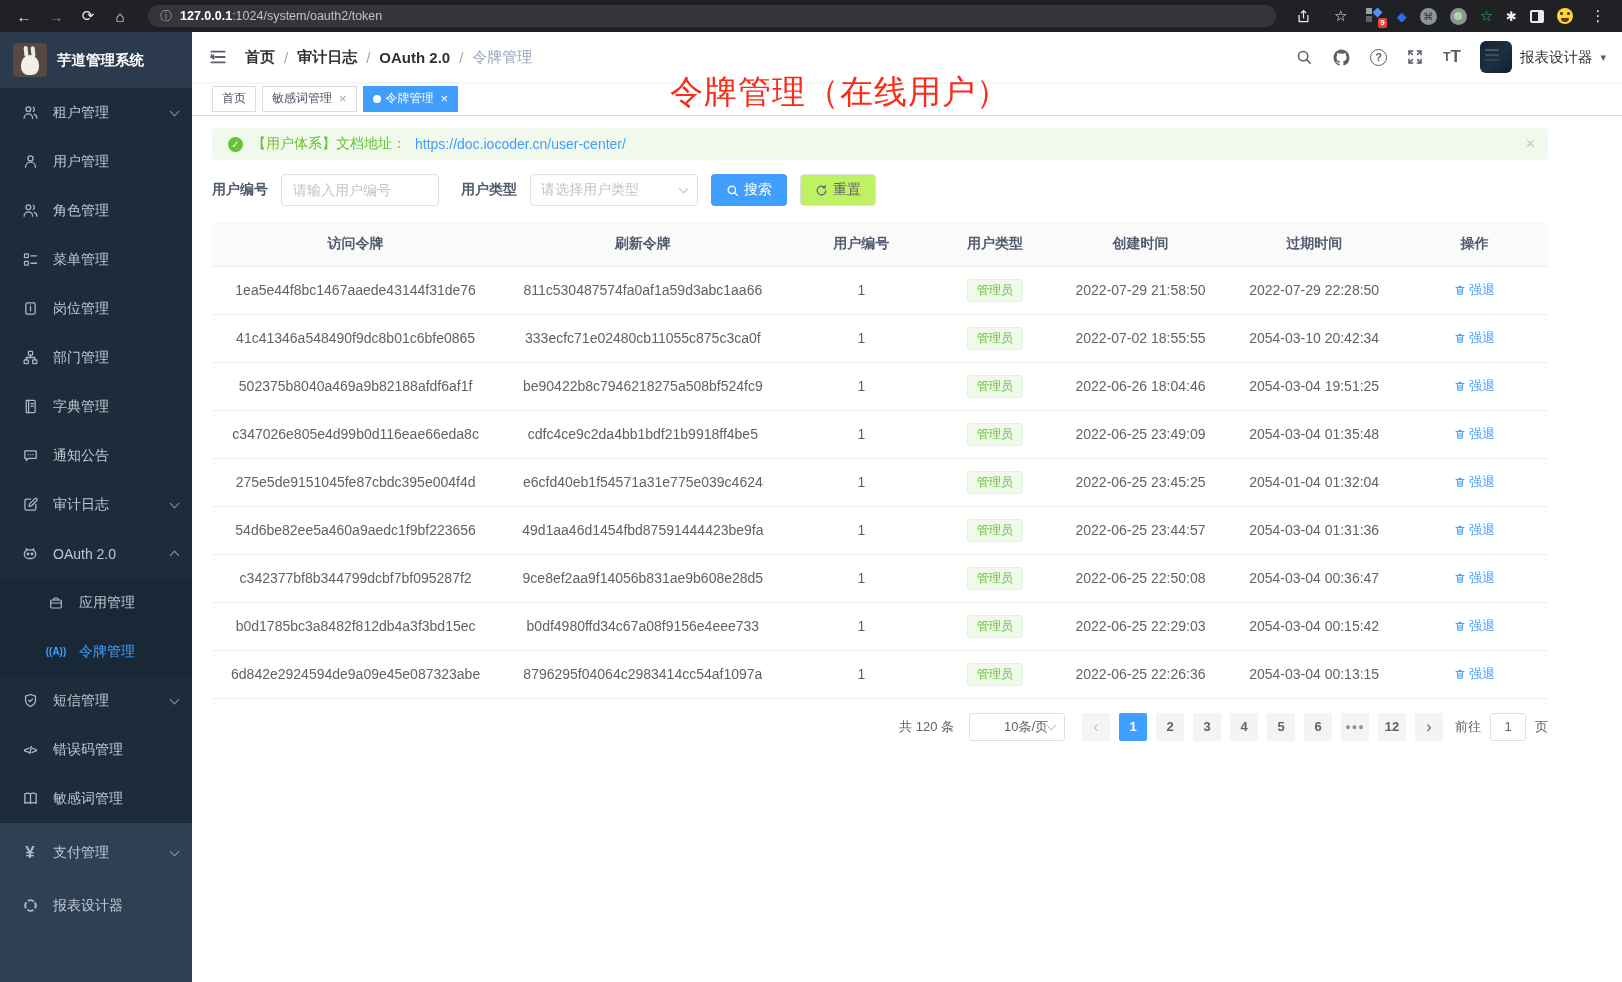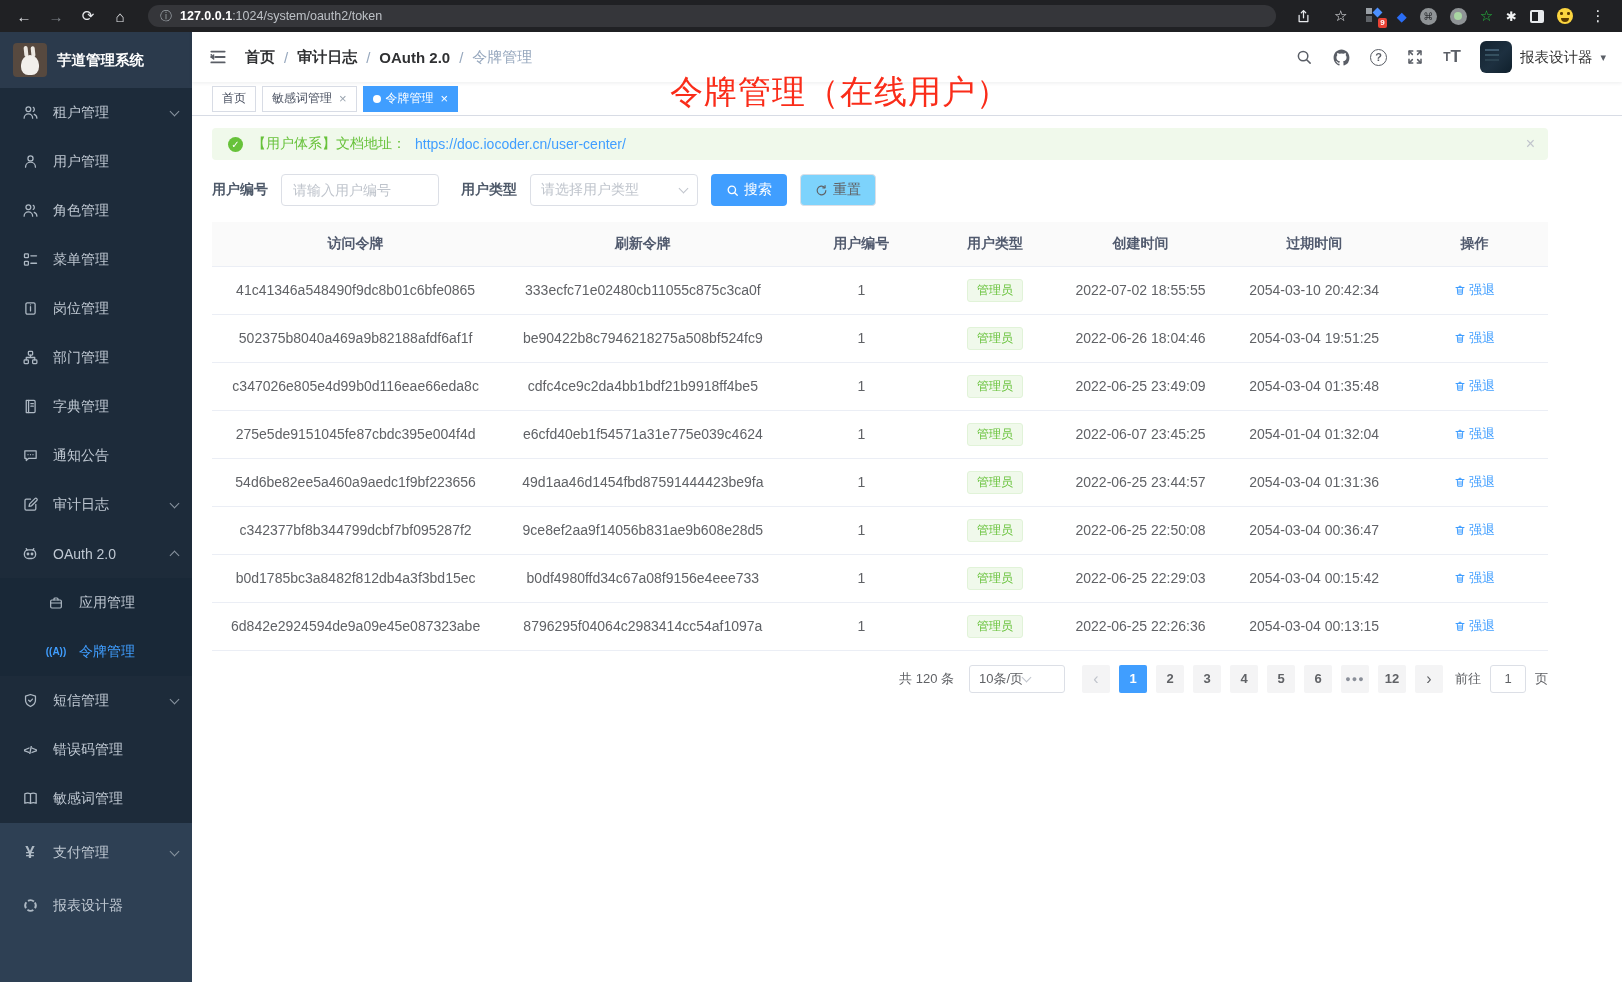--- a/index.html
+++ b/index.html
@@ -91,31 +91,31 @@
 
   .filters { display:flex; align-items:center; margin-top:14px; font-size:14px; }
   .f-label { font-weight:bold; color:#4e5969; margin-right:13px; }
   .f-input { width:158px; height:32px; border:1px solid #dcdfe6; border-radius:4px; padding:0 11px; font-size:14px; color:#606266; font-family:inherit; }
   .f-input::placeholder { color:#bfc4cc; }
   .f-select { width:168px; height:32px; border:1px solid #dcdfe6; border-radius:4px; padding:0 10px; display:flex; align-items:center; justify-content:space-between; color:#bfc4cc; cursor:pointer; }
   .sel-chev { width:7px; height:7px; border-right:1.5px solid #c0c4cc; border-bottom:1.5px solid #c0c4cc; transform:rotate(45deg); margin-top:-3px; }
   .gap24 { width:22px; } .gap13 { width:13px; }
   .btn { height:32px; border-radius:4px; display:flex; align-items:center; gap:5px; padding:0 14px; font-size:14px; cursor:pointer; border:1px solid transparent; font-family:inherit; }
   .btn-primary { background:#409eff; color:#fff; }
-  .btn-plain { background:#7dd3fc; border-color:#dcdfe6; color:#606266; }
+  .btn-plain { background:#bef264; border-color:#dcdfe6; color:#606266; }
 
   table.tok { width:100%; border-collapse:collapse; margin-top:16px; table-layout:fixed; }
   .tok thead th { height:44px; background:#fafafa; font-size:14px; color:#515a6e; font-weight:bold; border-bottom:1px solid #ebeef5; text-align:center; }
   .tok tbody td { height:48px; text-align:center; font-size:14px; color:#606266; border-bottom:1px solid #ebeef5; overflow:hidden; white-space:nowrap; }
   .badge { display:inline-block; padding:2px 9px; font-size:12px; color:#67c23a; background:#f0f9eb; border:1px solid #e1f3d8; border-radius:3px; line-height:17px; }
   .action-link { color:#409eff; font-size:13px; display:inline-flex; align-items:center; gap:3px; cursor:pointer; text-decoration:none; }
 
   .pagination { margin-top:14px; display:flex; align-items:center; justify-content:flex-end; gap:9px; font-size:13px; color:#606266; }
   .pg-total { margin-right:6px; }
-  .size-select { width:96px; height:28px; border:1px solid #dcdfe6; border-radius:3px; display:flex; align-items:center; justify-content:flex-start; padding:0 9px; color:#606266; cursor:pointer; margin-right:8px; }
+  .size-select { width:96px; height:28px; border:1px solid #dcdfe6; border-radius:3px; display:flex; align-items:center; justify-content:flex-end; padding:0 9px; color:#606266; cursor:pointer; margin-right:8px; }
   .page-btn { min-width:28px; height:28px; background:#f4f4f5; border:none; border-radius:2px; font-size:13px; color:#606266; font-weight:bold; cursor:pointer; font-family:inherit; }
   .page-btn.active { background:#409eff; color:#fff; }
   .page-btn.more { letter-spacing:1px; color:#8a8f99; font-size:9px; }
   .pg-nav { min-width:28px; height:28px; background:#f4f4f5; border:none; border-radius:2px; font-size:16px; color:#606266; cursor:pointer; line-height:1; font-family:inherit; }
   .pg-nav.disabled { color:#c0c4cc; }
   .goto-input { width:36px; height:28px; border:1px solid #dcdfe6; border-radius:3px; text-align:center; font-size:13px; color:#606266; font-family:inherit; }
   .pg-goto { margin-left:3px; }
 </style>
 </head>
 <body>
@@ -444,20 +444,34 @@
               <th>刷新令牌</th>
               <th>用户编号</th>
               <th>用户类型</th>
               <th>创建时间</th>
               <th>过期时间</th>
               <th>操作</th>
             </tr>
           </thead>
           <tbody>
               <tr>
+                <td>1ea5e44f8bc1467aaede43144f31de76</td>
+                <td>811c530487574fa0af1a59d3abc1aa66</td>
+                <td>1</td>
+                <td><span class="badge">管理员</span></td>
+                <td>2022-07-29 21:58:50</td>
+                <td>2022-07-29 22:28:50</td>
+                <td><a class="action-link">
+                    <svg width="12" height="12" viewBox="0 0 24 24" fill="none" stroke="currentColor" stroke-width="2" stroke-linecap="round" stroke-linejoin="round">
+                      <path d="M4 7h16M10 7V4.5h4V7M6.5 7l1 13.5h9l1-13.5M10 11v6.5M14 11v6.5"></path>
+                    </svg>
+                    <span>强退</span>
+                  </a></td>
+              </tr>
+              <tr>
                 <td>41c41346a548490f9dc8b01c6bfe0865</td>
                 <td>333ecfc71e02480cb11055c875c3ca0f</td>
                 <td>1</td>
                 <td><span class="badge">管理员</span></td>
                 <td>2022-07-02 18:55:55</td>
                 <td>2054-03-10 20:42:34</td>
                 <td><a class="action-link">
                     <svg width="12" height="12" viewBox="0 0 24 24" fill="none" stroke="currentColor" stroke-width="2" stroke-linecap="round" stroke-linejoin="round">
                       <path d="M4 7h16M10 7V4.5h4V7M6.5 7l1 13.5h9l1-13.5M10 11v6.5M14 11v6.5"></path>
                     </svg>
@@ -490,21 +504,21 @@
                       <path d="M4 7h16M10 7V4.5h4V7M6.5 7l1 13.5h9l1-13.5M10 11v6.5M14 11v6.5"></path>
                     </svg>
                     <span>强退</span>
                   </a></td>
               </tr>
               <tr>
                 <td>275e5de9151045fe87cbdc395e004f4d</td>
                 <td>e6cfd40eb1f54571a31e775e039c4624</td>
                 <td>1</td>
                 <td><span class="badge">管理员</span></td>
-                <td>2022-06-07 23:45:25</td>
+                <td>2022-06-25 23:45:25</td>
                 <td>2054-01-04 01:32:04</td>
                 <td><a class="action-link">
                     <svg width="12" height="12" viewBox="0 0 24 24" fill="none" stroke="currentColor" stroke-width="2" stroke-linecap="round" stroke-linejoin="round">
                       <path d="M4 7h16M10 7V4.5h4V7M6.5 7l1 13.5h9l1-13.5M10 11v6.5M14 11v6.5"></path>
                     </svg>
                     <span>强退</span>
                   </a></td>
               </tr>
               <tr>
                 <td>54d6be82ee5a460a9aedc1f9bf223656</td>

